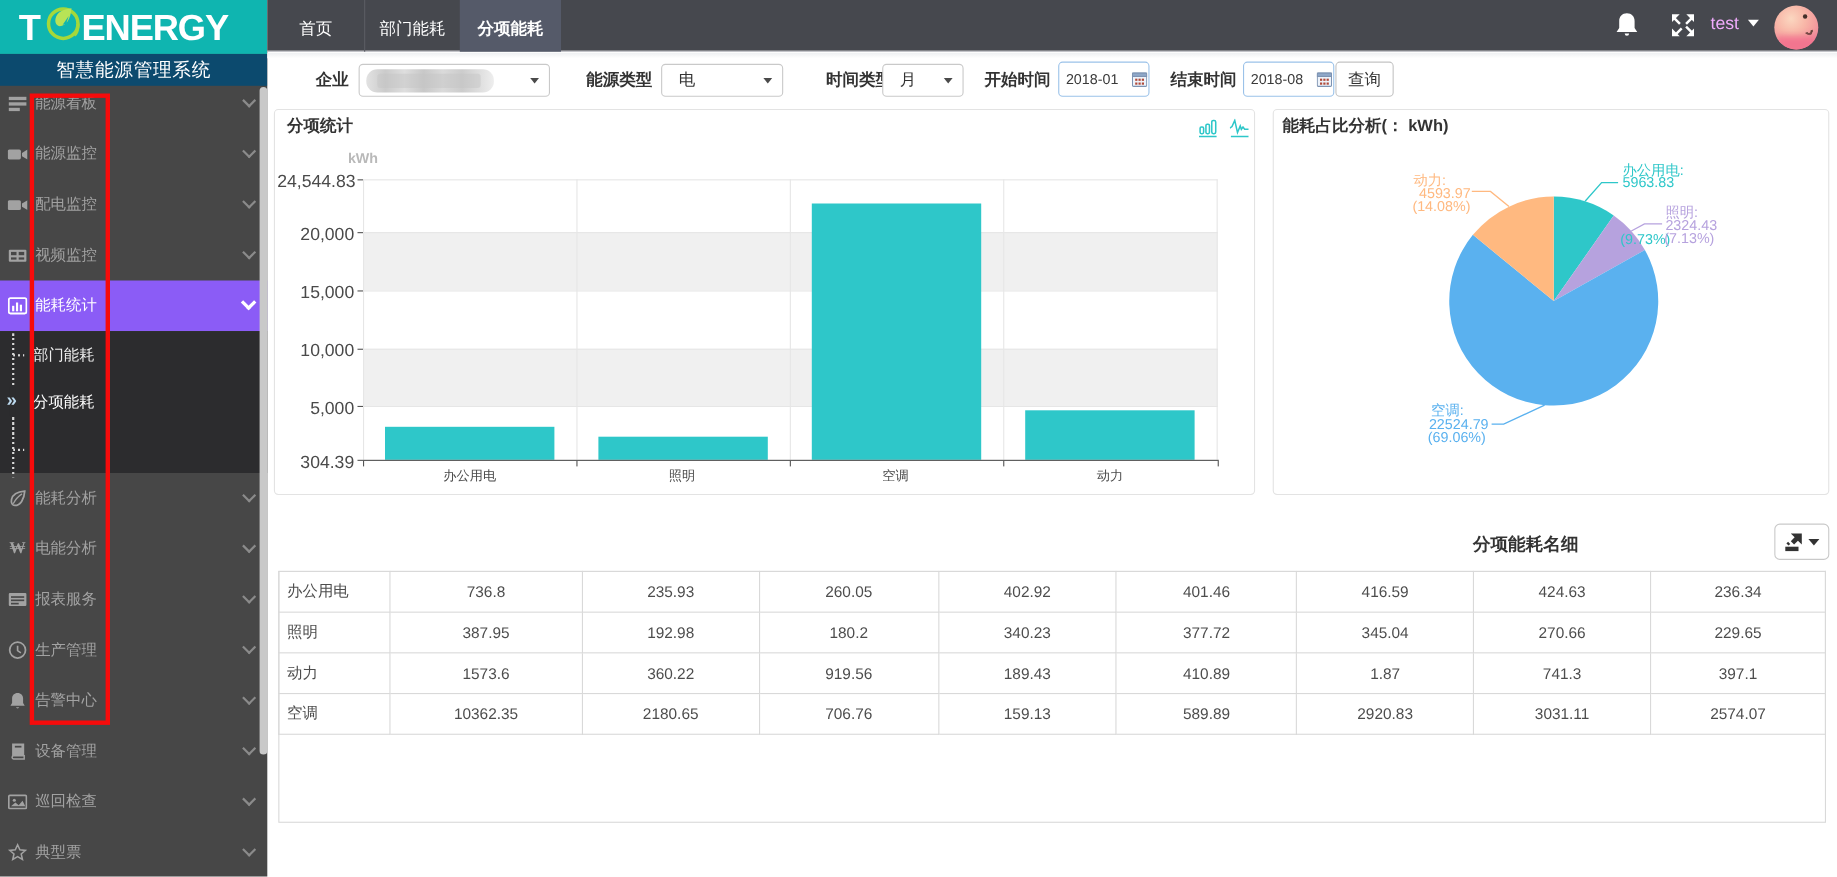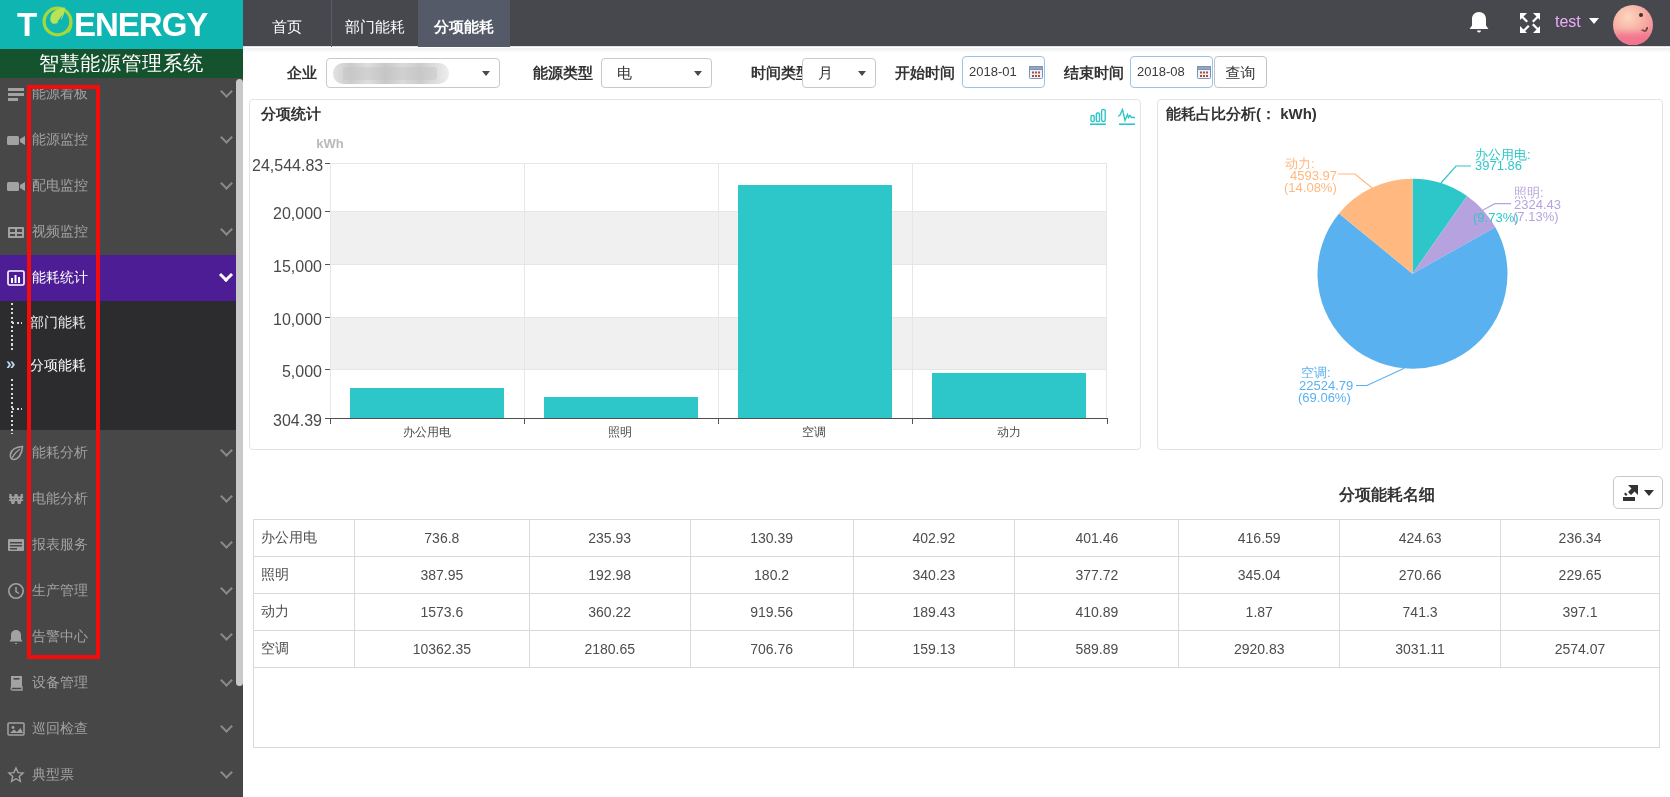--- a/index.html
+++ b/index.html
@@ -1,26 +1,26 @@
 <!DOCTYPE html>
 <html><head>
 <meta charset="utf-8">
 <style>
 *{margin:0;padding:0;box-sizing:border-box;}
 html,body{width:1670px;height:797px;overflow:hidden;}
 body{font-family:"Liberation Sans",sans-serif;position:relative;background:#fff;}
 
 #sidebar{position:absolute;left:0;top:0;width:243px;height:797px;background:#474747;overflow:hidden;}
 #logo{position:absolute;left:0;top:0;width:243px;height:49px;background:#0fb5b0;}
-#banner{position:absolute;left:0;top:49px;width:243px;height:29px;background:#14532d;color:#fff;font-size:20px;letter-spacing:0.6px;text-align:center;line-height:29px;}
-.mi{position:absolute;left:0;width:243px;height:46px;color:#a2a2a2;font-size:14px;}
+#banner{position:absolute;left:0;top:49px;width:243px;height:29px;background:#0c4a6e;color:#fff;font-size:17px;letter-spacing:0.6px;text-align:center;line-height:29px;}
+.mi{position:absolute;left:0;width:243px;height:46px;color:#a2a2a2;font-size:14px;font-family:Liberation Serif, serif;}
 .mi .lbl{position:absolute;left:32px;top:50%;transform:translateY(-50%);}
 .mi .ico{position:absolute;left:7px;top:50%;transform:translateY(-50%);width:18px;height:18px;}
 .chev{position:absolute;right:12px;top:50%;width:9px;height:9px;margin-top:-7px;border-right:2px solid #8b8b8b;border-bottom:2px solid #8b8b8b;transform:rotate(45deg);}
-.mi.active{background:#4c1d95;color:#fff;}
+.mi.active{background:#8b5cf6;color:#fff;}
 .mi.active .chev{border-color:#fff;border-width:3px;width:10px;height:10px;margin-top:-8px;}
 #submenu{position:absolute;left:0;top:301px;width:243px;height:129px;background:#2c2c2e;}
 .smi{position:absolute;left:0;width:243px;height:43px;color:#ededed;font-size:14px;}
 .smi .lbl{position:absolute;left:30px;top:50%;transform:translateY(-50%);}
 #treeline{position:absolute;left:10.5px;top:303px;height:131px;width:2px;background:repeating-linear-gradient(180deg,#d8d8d8 0,#d8d8d8 2px,transparent 2px,transparent 4.5px);}
 .tdash{position:absolute;left:12px;width:10px;height:2px;background:repeating-linear-gradient(90deg,#d8d8d8 0,#d8d8d8 2px,transparent 2px,transparent 4.5px);}
 #scrollthumb{position:absolute;left:236px;top:79px;width:7px;height:607px;background:#c9c9c9;border-radius:3.5px;}
 #redbox{position:absolute;left:27px;top:85px;width:73px;height:574px;border:4px solid #f60b0b;z-index:30;}
 
 #navbar{position:absolute;left:243px;top:0;width:1427px;height:47px;background:#46484e;border-bottom:1px solid #e0e2e6;}
@@ -352,21 +352,21 @@
     <path d="M162.5,133.7 L89.00,73.51 A95,95 0 0 1 162.50,38.70 Z" fill="#ffb980"></path>
     <polyline points="191,43 206,26 221,26" fill="none" stroke="#2ec7c9" stroke-width="1.2"></polyline>
     <polyline points="233,70 245,63.6 261,63.6" fill="none" stroke="#b6a2de" stroke-width="1.2"></polyline>
     <polyline points="154.2,228.3 117,245.5 106,245.5" fill="none" stroke="#5ab1ef" stroke-width="1.2"></polyline>
     <polyline points="121.8,47.8 105,34 88,34" fill="none" stroke="#ffb980" stroke-width="1.2"></polyline>
   </svg>
   <div class="plab" style="left:1285px;top:158px;color:#ffb980;">动力:</div>
   <div class="plab" style="left:1290px;top:169.8px;color:#ffb980;">4593.97</div>
   <div class="plab" style="left:1284px;top:182px;color:#ffb980;">(14.08%)</div>
   <div class="plab" style="left:1475px;top:148.5px;color:#2ec7c9;">办公用电:</div>
-  <div class="plab" style="left:1475px;top:160.2px;color:#2ec7c9;">3971.86</div>
+  <div class="plab" style="left:1475px;top:160.2px;color:#2ec7c9;">5963.83</div>
   <div class="plab" style="left:1473px;top:172px;color:#2ec7c9;margin-top:40px;">(9.73%)</div>
   <div class="plab" style="left:1514px;top:186.5px;color:#b6a2de;">照明:</div>
   <div class="plab" style="left:1514px;top:198.8px;color:#b6a2de;">2324.43</div>
   <div class="plab" style="left:1513px;top:211px;color:#b6a2de;">(7.13%)</div>
   <div class="plab" style="left:1301px;top:367px;color:#5ab1ef;">空调:</div>
   <div class="plab" style="left:1299px;top:379.5px;color:#5ab1ef;">22524.79</div>
   <div class="plab" style="left:1298px;top:391.5px;color:#5ab1ef;">(69.06%)</div>
 </div>
 
 <div id="tablezone">
@@ -392,21 +392,21 @@
         <col style="width:164px;">
         <col style="width:161px;">
         <col style="width:161px;">
         <col style="width:159px;">
       </colgroup>
     <tbody>
     <tr>
           <td class="nm">办公用电</td>
           <td>736.8</td>
           <td>235.93</td>
-          <td>130.39</td>
+          <td>260.05</td>
           <td>402.92</td>
           <td>401.46</td>
           <td>416.59</td>
           <td>424.63</td>
           <td>236.34</td>
         </tr>
     <tr>
           <td class="nm">照明</td>
           <td>387.95</td>
           <td>192.98</td>

